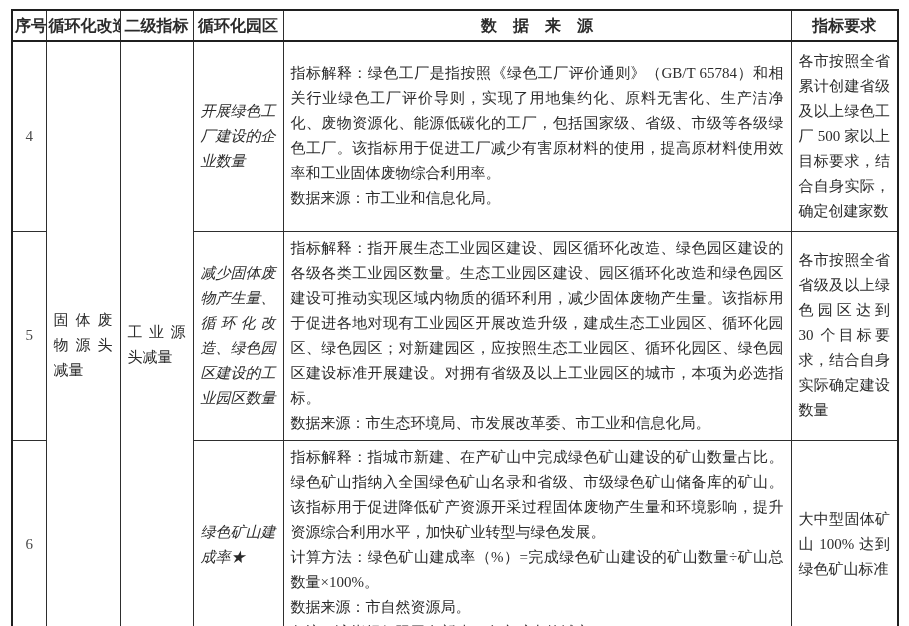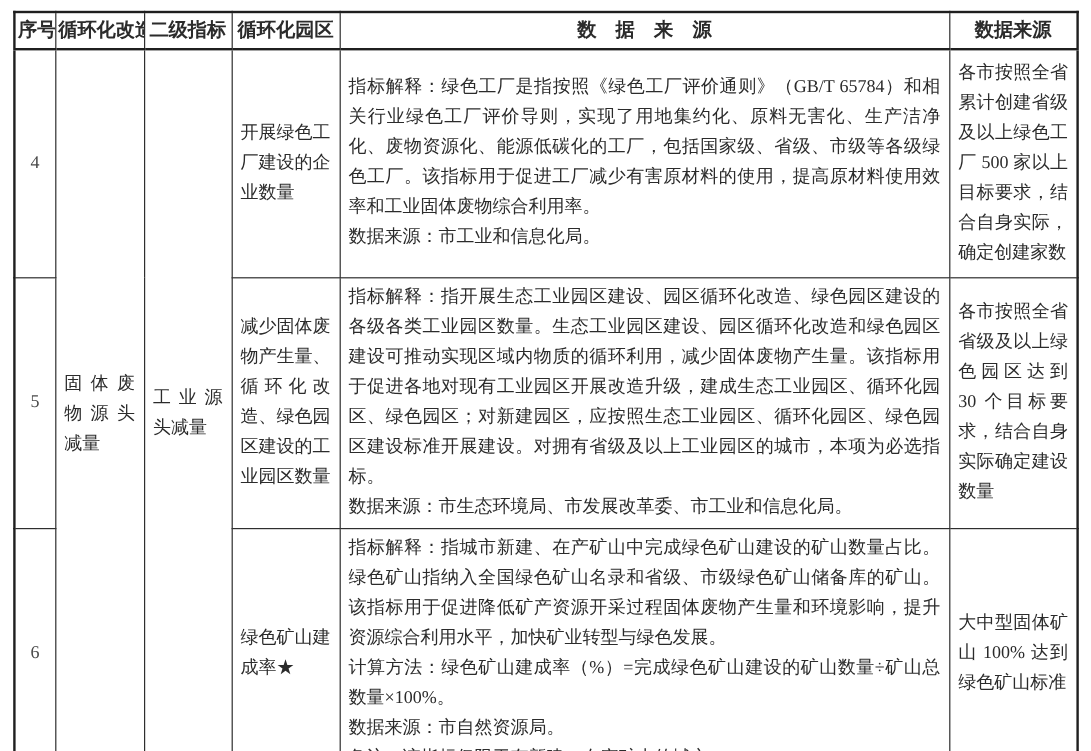--- a/index.html
+++ b/index.html
@@ -62,20 +62,21 @@
   }
   td.cell-level1,
   td.cell-level2 {
     text-align: justify;
     text-align-last: left;
     padding: 4px 8px;
   }
   td.cell-level3 {
     text-align: justify;
     padding: 4px 8px;
+    font-style: italic;
   }
   td.cell-source {
     text-align: justify;
     white-space: pre-line;
     padding: 6px 10px;
   }
   td.cell-requirement {
     text-align: justify;
     padding: 4px 8px;
   }
@@ -93,21 +94,21 @@
       <col style="width:508px">
       <col style="width:107px">
     </colgroup>
     <thead>
       <tr>
         <th>序号</th>
         <th>循环化改造</th>
         <th>二级指标</th>
         <th>循环化园区</th>
         <th>数　据　来　源</th>
-        <th>数据来源</th>
+        <th>指标要求</th>
       </tr>
     </thead>
     <tbody>
       <tr class="row-4">
         <td class="cell-no">4</td>
         <td class="cell-level1" rowspan="3">固体废物源头减量</td>
         <td class="cell-level2" rowspan="3">工业源头减量</td>
         <td class="cell-level3">开展绿色工厂建设的企业数量</td>
         <td class="cell-source">指标解释：绿色工厂是指按照《绿色工厂评价通则》（GB/T 65784）和相关行业绿色工厂评价导则，实现了用地集约化、原料无害化、生产洁净化、废物资源化、能源低碳化的工厂，包括国家级、省级、市级等各级绿色工厂。该指标用于促进工厂减少有害原材料的使用，提高原材料使用效率和工业固体废物综合利用率。
 数据来源：市工业和信息化局。</td>

